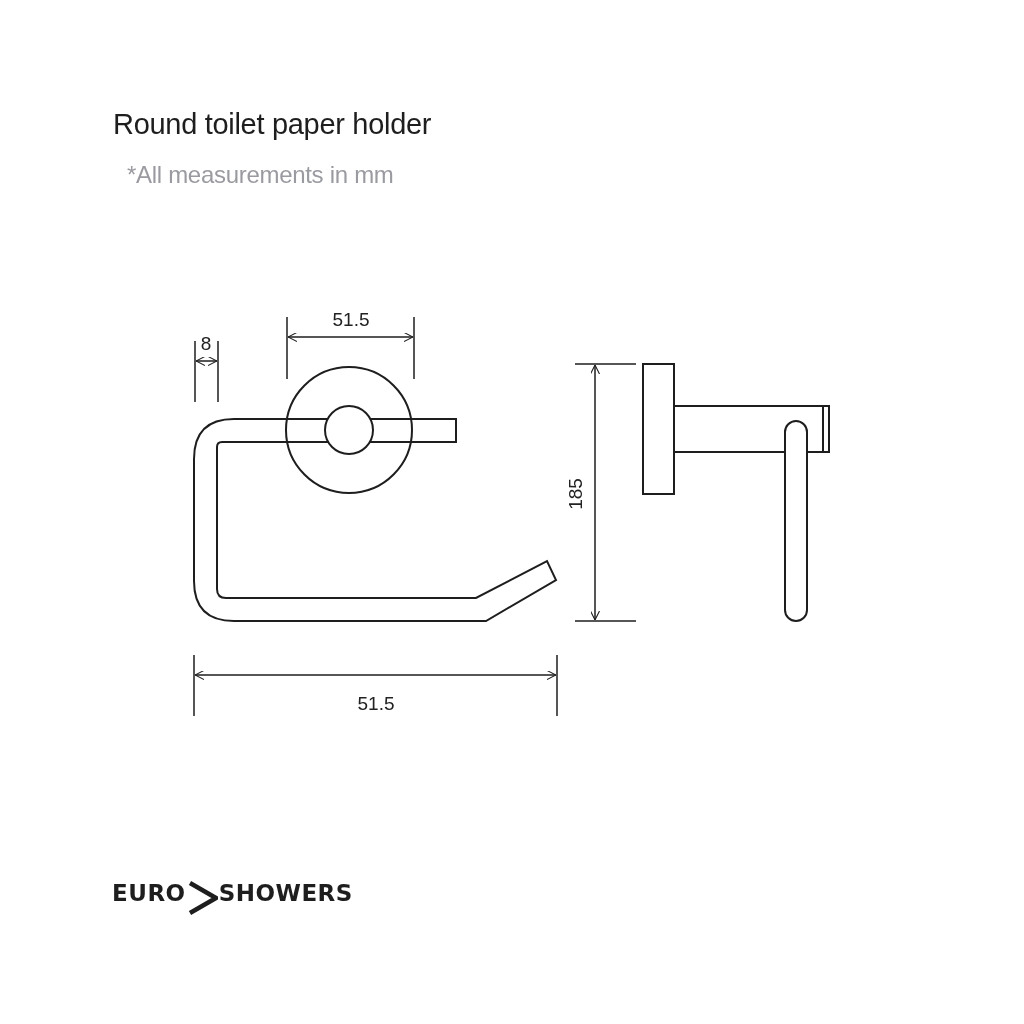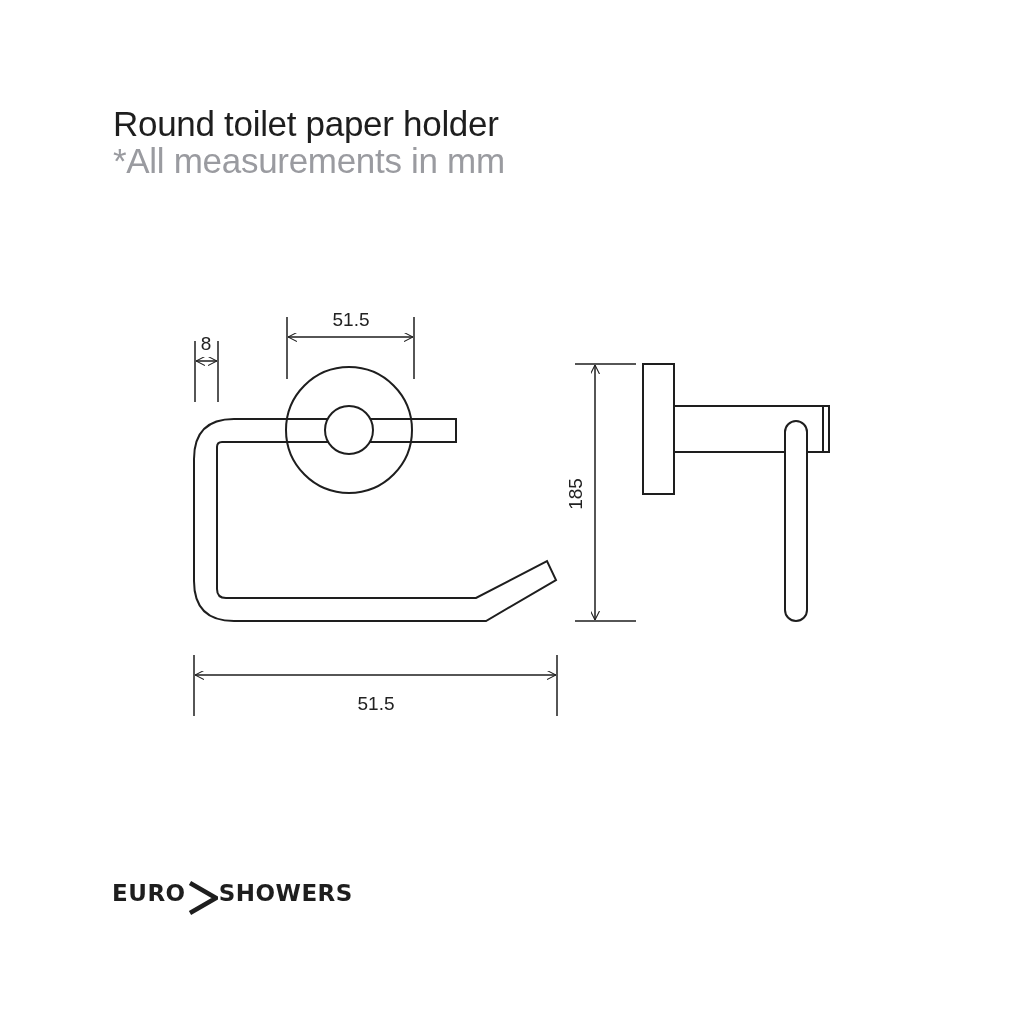--- a/index.html
+++ b/index.html
@@ -1,18 +1,18 @@
 <!DOCTYPE html>
 <html><head>
 <meta charset="utf-8">
 <style>
   html, body { margin: 0; padding: 0; background: #ffffff; }
   body { width: 1024px; height: 1024px; position: relative; overflow: hidden; font-family: "Liberation Sans", sans-serif; }
-  .title { position: absolute; left: 113px; top: 104px; font-size: 35px; color: #1e1e1e; letter-spacing: -0.3px; line-height: 40px; margin: 0; font-weight: normal; text-align: center; }
-  .subtitle { position: absolute; left: 113px; top: 141px; font-size: 35px; color: #9a9ba0; letter-spacing: -0.3px; line-height: 40px; margin: 0; }
+  .title { position: absolute; left: 113px; top: 104px; font-size: 29px; color: #1e1e1e; letter-spacing: -0.3px; line-height: 40px; margin: 0; font-weight: normal; text-align: center; }
+  .subtitle { position: absolute; left: 113px; top: 141px; font-size: 24px; color: #9a9ba0; letter-spacing: -0.3px; line-height: 40px; margin: 14px; }
   svg.drawing { position: absolute; left: 0; top: 0; }
   .dimtext { font-family: "Liberation Sans", sans-serif; font-size: 19px; fill: #222; }
   .logo { position: absolute; left: 112px; top: 880px; height: 36px; display: flex; align-items: flex-start; font-family: "DejaVu Sans", sans-serif; font-weight: bold; font-size: 23px; color: #1e1e1e; letter-spacing: 0.5px; }
   .logo svg { margin: 0 1px 0 2px; }
 </style>
 </head>
 <body>
 
 <h1 class="title">Round toilet paper holder</h1>
 <div class="subtitle">*All measurements in mm</div>

